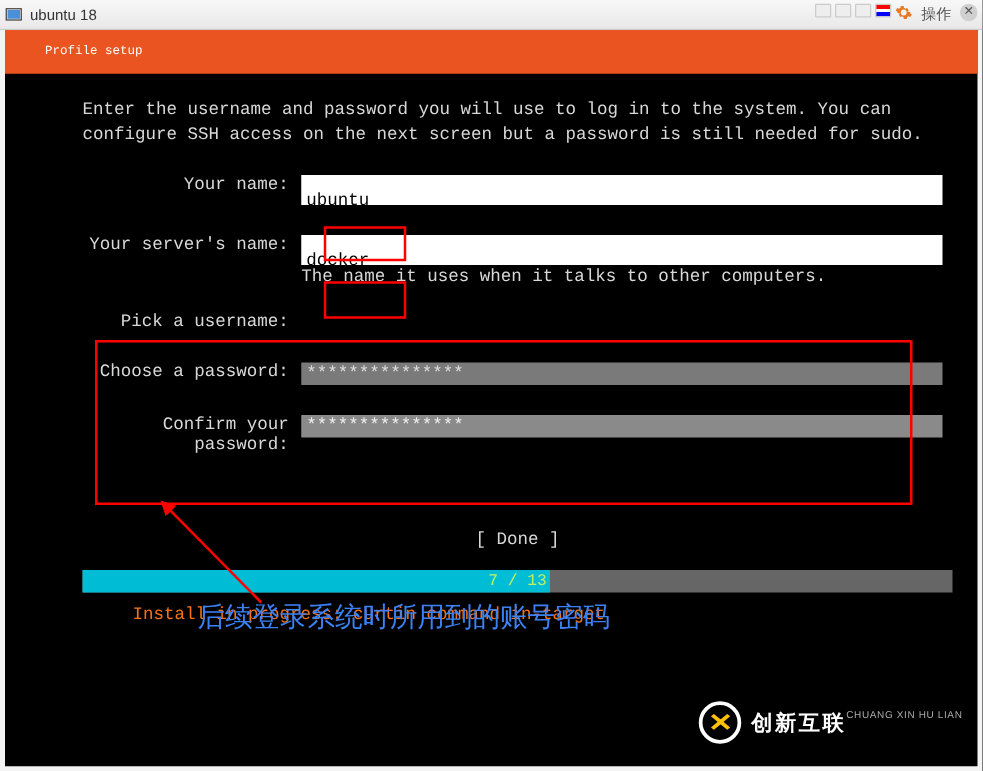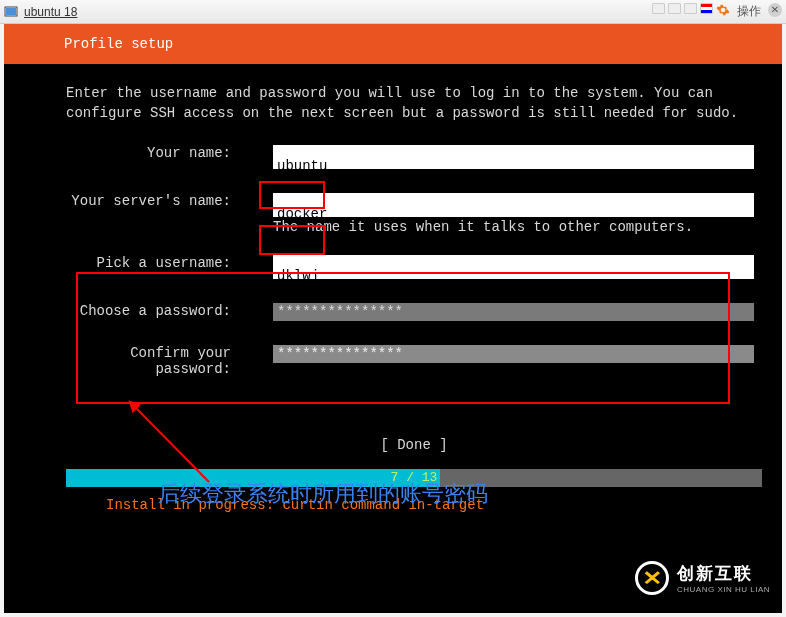--- a/index.html
+++ b/index.html
@@ -20,21 +20,21 @@
       align-items: center;
       padding: 0 4px;
       font-family: Arial, sans-serif;
       font-size: 12px;
       color: #333;
     }
     .titlebar .vm-icon {
       width: 14px; height: 14px; margin-right: 6px;
       display: inline-flex; align-items: center; justify-content: center;
     }
-    .titlebar .title-text { flex: 1; text-decoration: underline; }
+    .titlebar .title-text { flex: 1; }
     .titlebar .right-icons { display: flex; gap: 3px; }
     .titlebar .small-icon {
       width: 13px; height: 11px;
       background: #eee; border: 1px solid #ccc; border-radius: 1px;
     }
     .titlebar .gear-icon { width: 14px; height: 14px; color: #e87722; }
     .titlebar .op-label { color: #555; margin: 0 4px; }
     .titlebar .close-btn {
       width: 14px; height: 14px; border-radius: 50%;
       background: #d0d0d0; color: #555;
@@ -44,36 +44,35 @@
 
     .terminal {
       position: absolute;
       top: 24px; left: 4px; right: 4px; bottom: 4px;
       background: #000;
       color: #e0e0e0;
     }
     .header-bar {
       background: #e95420;
       color: #fff;
-      padding: 12px 0 12px 60px;
-      font-size: 14px;
+      padding: 12px 0 12px 32px;
+      font-size: 10px;
     }
     .content {
       padding: 20px 20px 0 62px;
     }
     .desc {
       color: #d8d8d8;
       line-height: 1.4;
       margin-bottom: 22px;
     }
     .form-row {
       display: flex;
       align-items: flex-start;
       margin-bottom: 24px;
-      gap: 32px;
     }
     .label {
       width: 175px;
       text-align: right;
       padding-right: 10px;
       color: #d8d8d8;
     }
     .input-wrap { flex: 1; position: relative; padding-right: 8px; }
     .input-line {
       background: #fff;
@@ -184,21 +183,21 @@
       width: 34px; height: 34px;
       border: 3px solid #fff; border-radius: 50%;
       position: relative;
       display: flex; align-items: center; justify-content: center;
     }
     .watermark .wm-x {
       color: #ffc107; font-weight: bold; font-size: 20px;
       transform: scaleX(1.2);
     }
     .watermark .wm-text {
-      display: flex; flex-direction: column;
+      display: flex; 
     }
     .watermark .wm-cn { font-size: 17px; font-weight: bold; letter-spacing: 2px; }
     .watermark .wm-en { font-size: 8px; letter-spacing: 0.5px; color: #aaa; text-align: center; }
   </style>
 </head>
 <body>
 
 <div class="titlebar">
   <span class="vm-icon">
     <svg width="14" height="14" viewBox="0 0 14 14">
@@ -240,23 +239,20 @@
       <div class="input-wrap">
         <div class="input-line">docker</div>
         <div class="helper">The name it uses when it talks to other computers.</div>
       </div>
     </div>
 
     <div style="height:14px;"></div>
 
     <div class="form-row">
       <div class="label">Pick a username:</div>
-      <div class="input-wrap">
-        <div class="input-line">dklwj</div>
-      </div>
     </div>
 
     <div class="form-row">
       <div class="label">Choose a password:</div>
       <div class="input-wrap">
         <div class="input-gray">***************</div>
       </div>
     </div>
 
     <div class="form-row">

